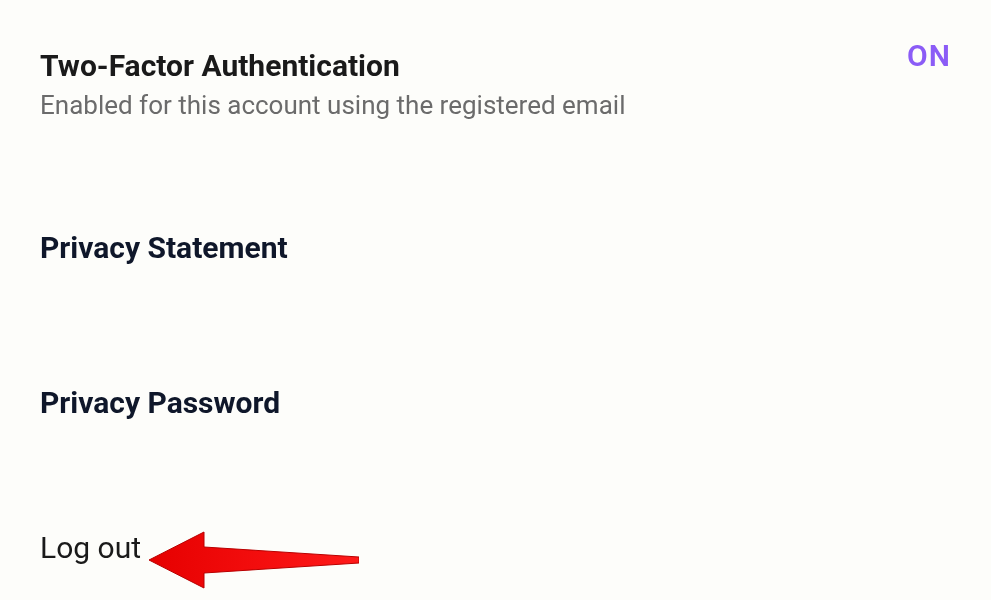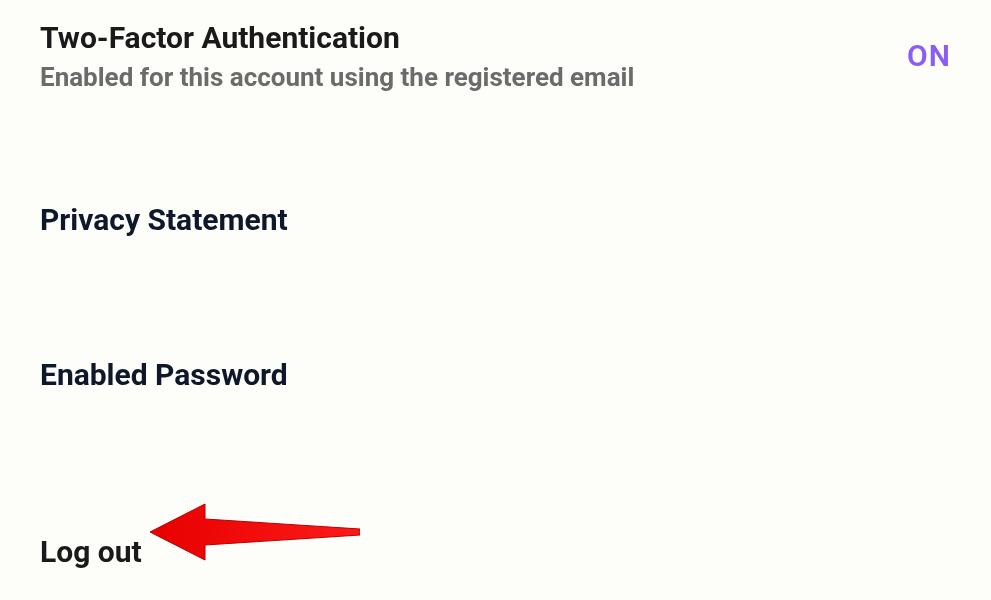--- a/index.html
+++ b/index.html
@@ -24,26 +24,27 @@
     }
     .setting-main {
       display: flex;
       flex-direction: column;
     }
     .setting-title {
       font-size: 30px;
       font-weight: 700;
       color: #1a1a1a;
       line-height: 1.2;
+      margin-top: 28px;
     }
     .setting-subtitle {
       font-size: 26px;
       color: #6b6b6b;
       margin-top: 6px;
-      font-weight: 700;
+      font-weight: 400;
     }
     .toggle-state {
       font-size: 30px;
       font-weight: 600;
       letter-spacing: 1px;
       color: #8b5cf6;
       padding-top: 18px;
     }
     .spacer-large {
       height: 110px;
@@ -57,25 +58,25 @@
     .link-row {
       font-size: 30px;
       font-weight: 700;
       color: #0f172a;
       cursor: pointer;
       display: flex;
       align-items: center;
     }
     .logout-row {
       font-size: 30px;
-      font-weight: 700;
+      font-weight: 400;
       color: #1a1a1a;
       cursor: pointer;
       display: flex;
-      align-items: flex-end;
+      align-items: flex-start;
       gap: 8px;
     }
     .arrow-annotation {
       display: inline-block;
     }
   </style>
 </head>
 <body>
 
 <div class="setting-row">
@@ -88,21 +89,21 @@
 
 <div class="spacer-large"></div>
 
 <div class="link-row">
   <span>Privacy Statement</span>
 </div>
 
 <div class="spacer-mid"></div>
 
 <div class="link-row">
-  <span>Enabled Password</span>
+  <span>Privacy Password</span>
 </div>
 
 <div class="spacer-small"></div>
 
 <div class="logout-row">
   <span>Log out</span>
   <span class="arrow-annotation">
     <svg width="210" height="60" viewBox="0 0 210 60">
       <defs>
         <linearGradient id="arrowGrad" x1="0%" y1="0%" x2="100%" y2="0%">

